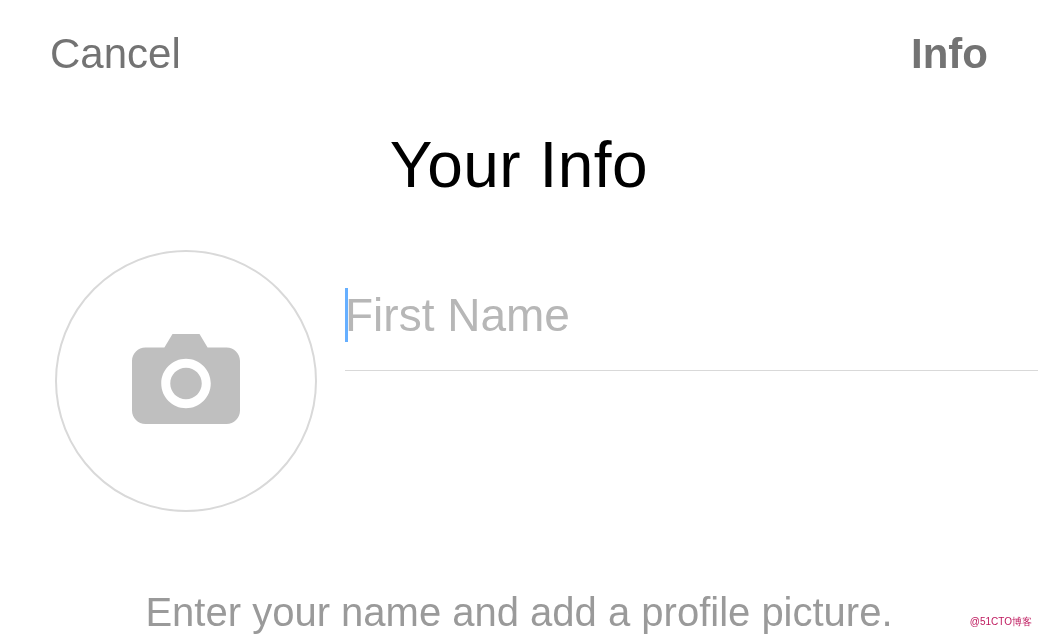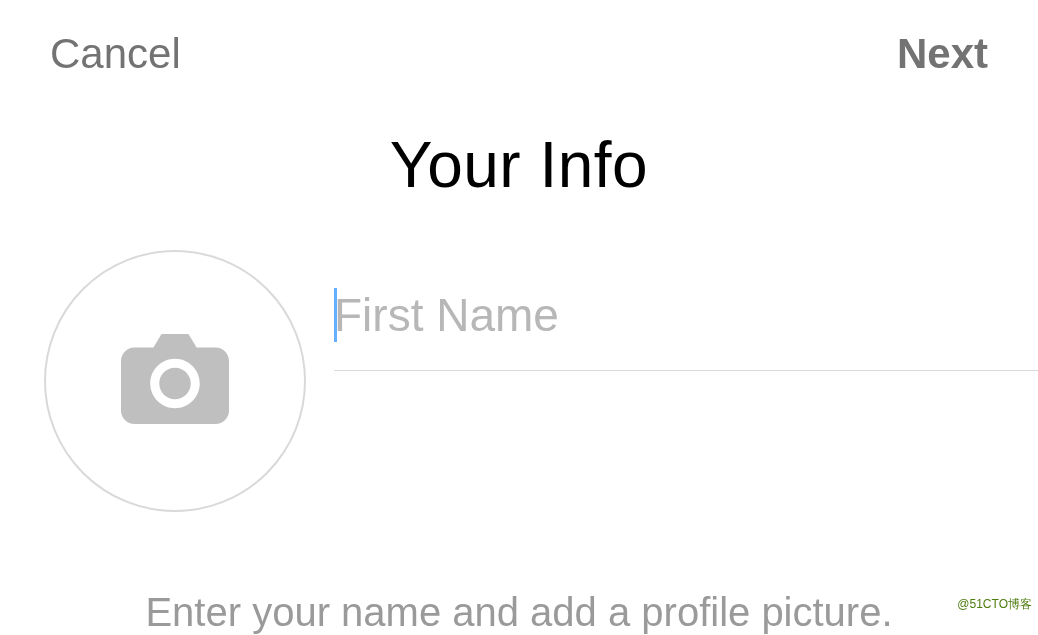--- a/index.html
+++ b/index.html
@@ -35,21 +35,21 @@
       font-size: 64px;
       font-weight: 400;
       color: #000;
       margin-top: 50px;
       letter-spacing: 0.5px;
     }
     .form-area {
       display: flex;
       align-items: flex-start;
       margin-top: 48px;
-      padding-left: 44px;
+      padding-left: 55px;
     }
     .avatar-circle {
       width: 262px;
       height: 262px;
       border-radius: 50%;
       border: 2px solid #d9d9d9;
       display: flex;
       align-items: center;
       justify-content: center;
       flex-shrink: 0;
@@ -95,31 +95,31 @@
     .hint {
       text-align: center;
       font-size: 40px;
       color: #9a9a9a;
       margin-top: 78px;
       font-weight: 400;
     }
     .watermark {
       position: absolute;
       right: 6px;
-      bottom: 22px;
-      font-size: 12px;
-      color: #4d7c0f;
+      bottom: 6px;
+      font-size: 10px;
+      color: #be185d;
     }
   </style>
 </head>
 <body>
 
 <div class="header">
   <span class="header-btn">Cancel</span>
-  <span class="header-btn next">Next</span>
+  <span class="header-btn next">Info</span>
 </div>
 
 <h1 class="title">Your Info</h1>
 
 <div class="form-area">
   <div class="avatar-circle">
     <span>
       <svg viewBox="0 0 24 20">
         <path d="M9 0L7.2 3H3C1.34 3 0 4.34 0 6v11c0 1.66 1.34 3 3 3h18c1.66 0 3-1.34 3-3V6c0-1.66-1.34-3-3-3h-4.2L15 0H9zm3 5.5c3.04 0 5.5 2.46 5.5 5.5s-2.46 5.5-5.5 5.5S6.5 14.04 6.5 11 8.96 5.5 12 5.5zm0 2c-1.93 0-3.5 1.57-3.5 3.5s1.57 3.5 3.5 3.5 3.5-1.57 3.5-3.5S13.93 7.5 12 7.5z"></path>
       </svg>

